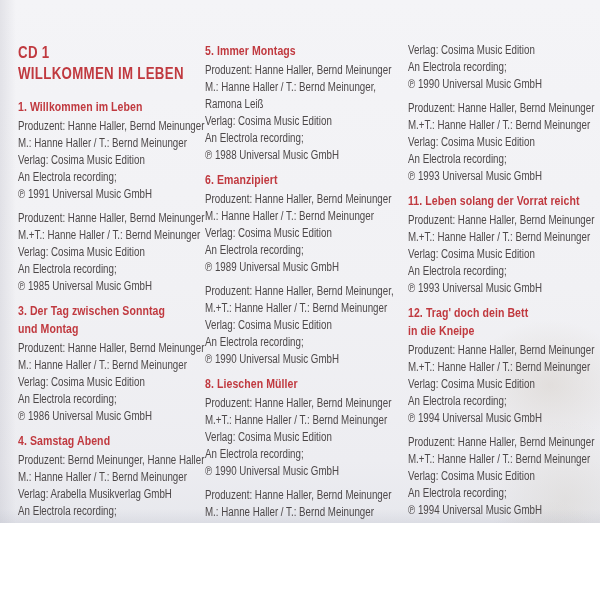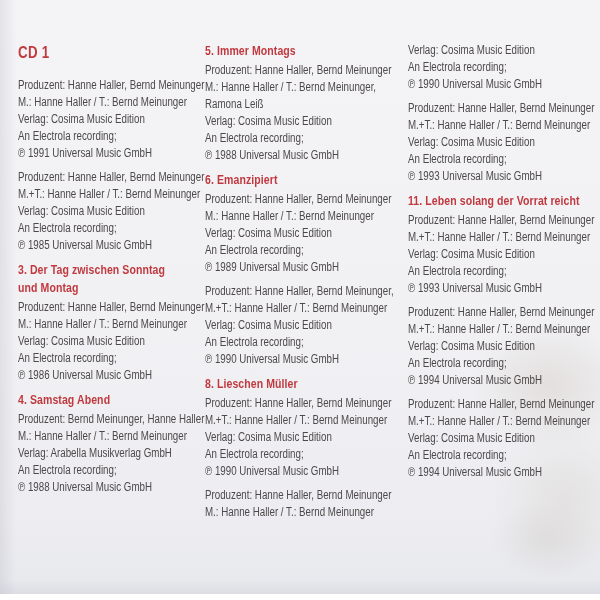--- a/index.html
+++ b/index.html
@@ -1,19 +1,19 @@
 <!DOCTYPE html>
 <html><head>
 <meta charset="utf-8">
 <style>
   html, body { margin: 0; padding: 0; }
   .page {
     position: relative;
     width: 600px;
-    height: 594px;
+    height: 523px;
     overflow: hidden;
     background: linear-gradient(180deg, #f4f4f7 0%, #f1f1f4 55%, #ededf1 88%, #e7e8ed 100%);
     font-family: "Liberation Sans", sans-serif;
   }
   .edge-left {
     position: absolute; left: 0; top: 0; bottom: 0; width: 16px;
     background: linear-gradient(90deg, rgba(185,185,196,0.30), rgba(185,185,196,0));
   }
   .edge-bottom {
     position: absolute; left: 0; right: 0; bottom: 0; height: 14px;
@@ -70,22 +70,28 @@
   <div class="edge-left"></div>
   <div class="ghost-texture-a"></div>
   <div class="ghost-texture-b"></div>
   <div class="ghost-texture-c"></div>
   <div class="edge-bottom"></div>
   <div class="column column-1">
       <div class="album-header">
         <div>
           <div class="tline album-line">CD 1</div>
         </div>
-      </div>
-      <div class="track-block">
+        <div>
+          <div class="tline album-line">WILLKOMMEN IM LEBEN</div>
+        </div>
+      </div>
+      <div class="track-block">
+        <div class="title-wrap">
+          <div class="tline title-line">1. Willkommen im Leben</div>
+        </div>
         <div class="tline credit-line">Produzent: Hanne Haller, Bernd Meinunger</div>
         <div class="tline credit-line">M.: Hanne Haller / T.: Bernd Meinunger</div>
         <div class="tline credit-line">Verlag: Cosima Music Edition</div>
         <div class="tline credit-line">An Electrola recording;</div>
         <div class="tline credit-line">℗ 1991 Universal Music GmbH</div>
       </div>
       <div class="track-block">
         <div class="tline credit-line">Produzent: Hanne Haller, Bernd Meinunger</div>
         <div class="tline credit-line">M.+T.: Hanne Haller / T.: Bernd Meinunger</div>
         <div class="tline credit-line">Verlag: Cosima Music Edition</div>
@@ -175,20 +181,24 @@
         <div class="title-wrap">
           <div class="tline title-line">11. Leben solang der Vorrat reicht</div>
         </div>
         <div class="tline credit-line">Produzent: Hanne Haller, Bernd Meinunger</div>
         <div class="tline credit-line">M.+T.: Hanne Haller / T.: Bernd Meinunger</div>
         <div class="tline credit-line">Verlag: Cosima Music Edition</div>
         <div class="tline credit-line">An Electrola recording;</div>
         <div class="tline credit-line">℗ 1993 Universal Music GmbH</div>
       </div>
       <div class="track-block">
+        <div class="title-wrap">
+          <div class="tline title-line">12. Trag' doch dein Bett</div>
+          <div class="tline title-line">in die Kneipe</div>
+        </div>
         <div class="tline credit-line">Produzent: Hanne Haller, Bernd Meinunger</div>
         <div class="tline credit-line">M.+T.: Hanne Haller / T.: Bernd Meinunger</div>
         <div class="tline credit-line">Verlag: Cosima Music Edition</div>
         <div class="tline credit-line">An Electrola recording;</div>
         <div class="tline credit-line">℗ 1994 Universal Music GmbH</div>
       </div>
       <div class="track-block">
         <div class="tline credit-line">Produzent: Hanne Haller, Bernd Meinunger</div>
         <div class="tline credit-line">M.+T.: Hanne Haller / T.: Bernd Meinunger</div>
         <div class="tline credit-line">Verlag: Cosima Music Edition</div>

